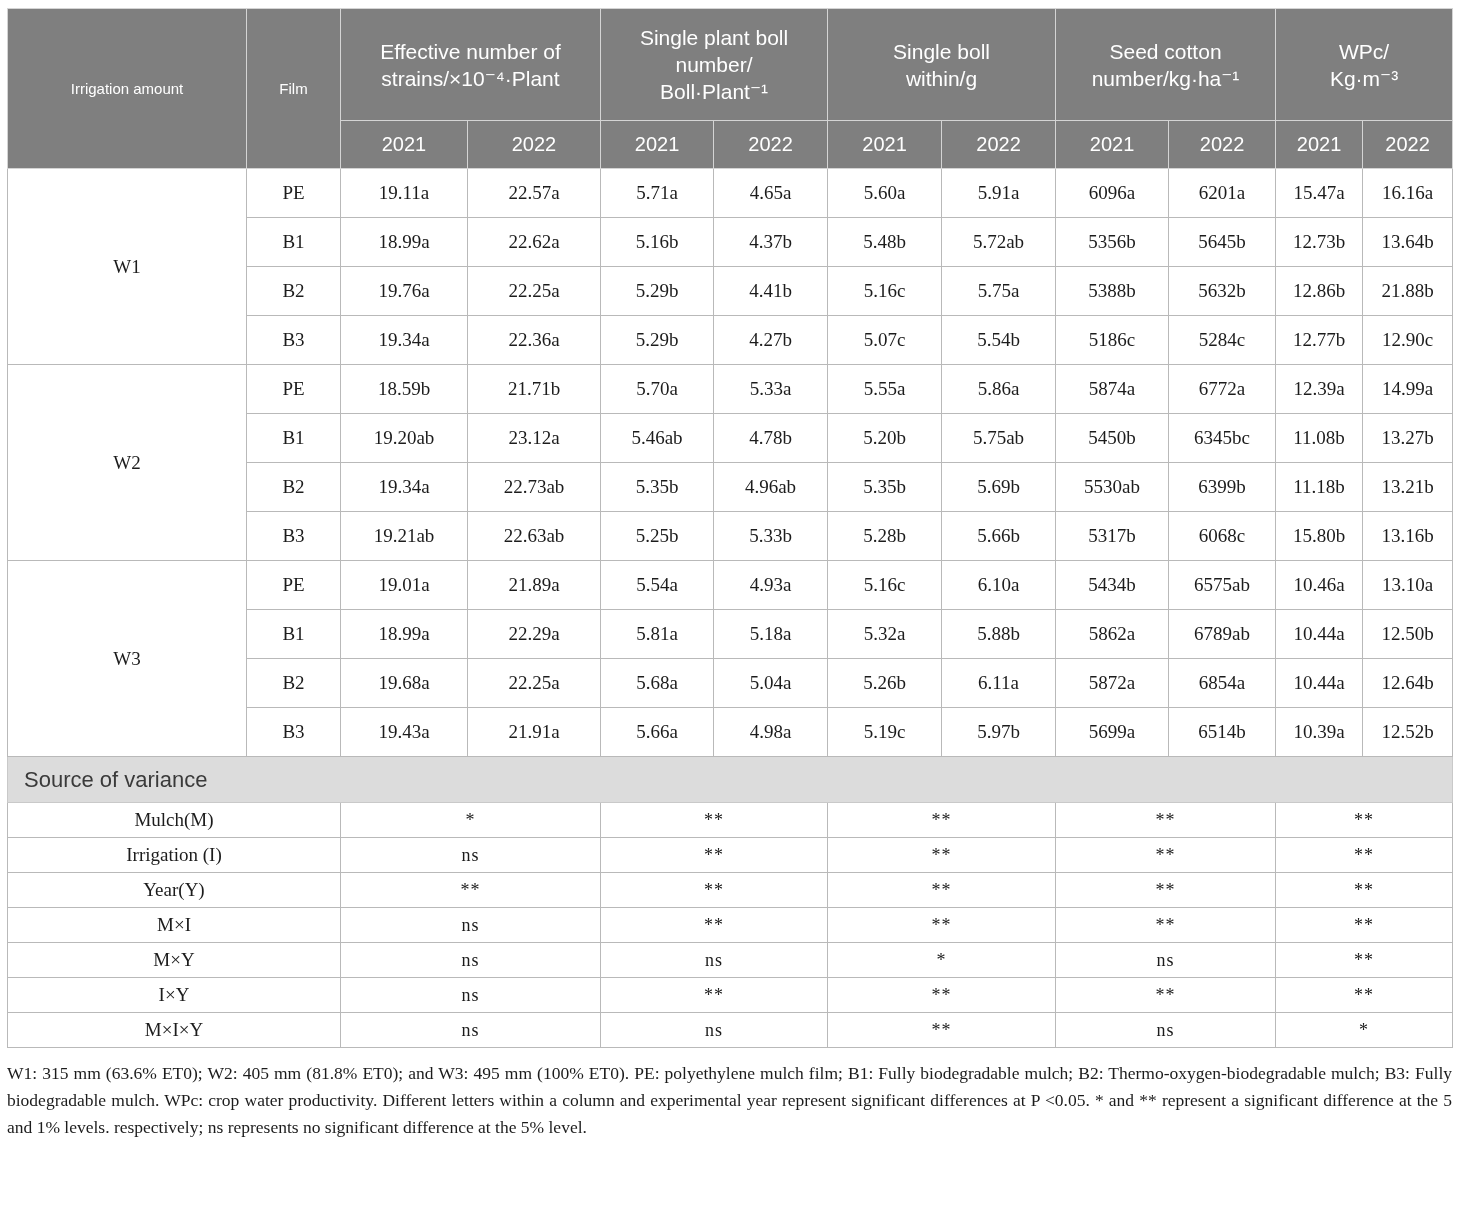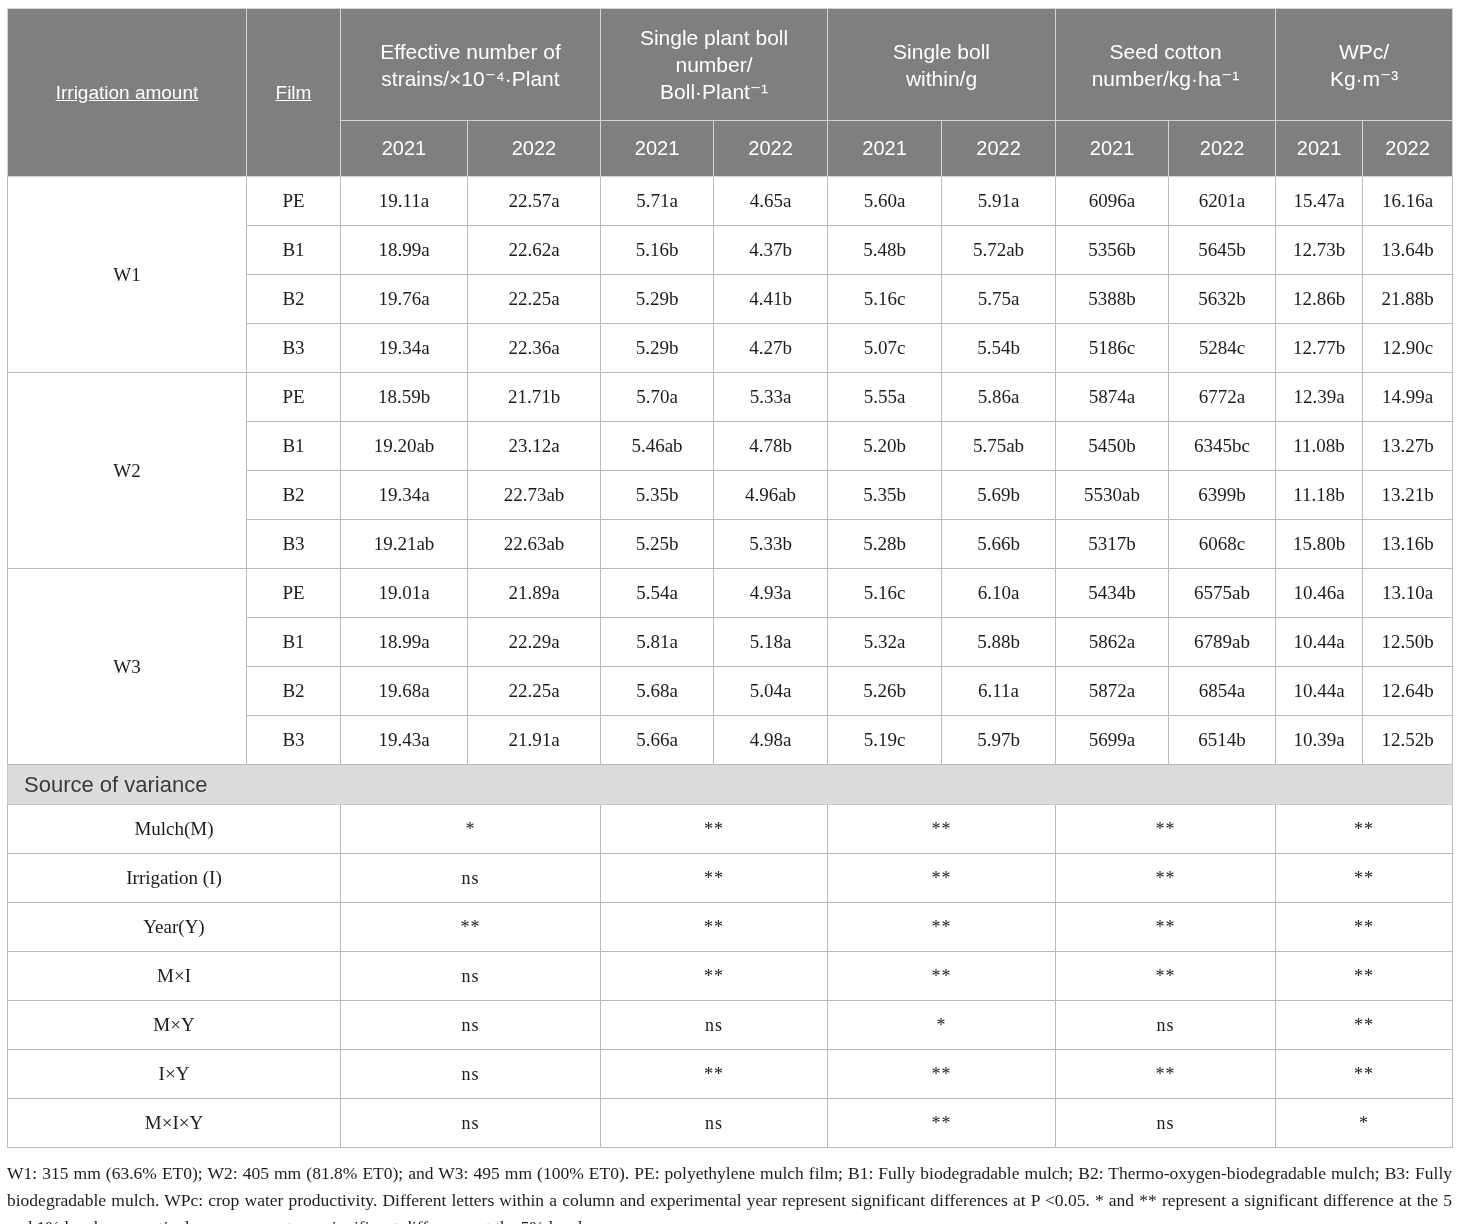--- a/index.html
+++ b/index.html
@@ -22,53 +22,53 @@
   .tbl thead th {
     background: #7f7f7f;
     color: #ffffff;
     font-family: "Liberation Sans", "DejaVu Sans", sans-serif;
     font-weight: 400;
     border: 1px solid #d4d4d4;
     text-align: center;
     vertical-align: middle;
   }
   tr.hrow1 { height: 112px; }
-  tr.hrow2 { height: 56px; }
-  th.hmain { font-size: 19px; text-decoration: underline; }
+  tr.hrow2 { height: 48px; }
+  th.hmain { font-size: 15px; }
   th.group {
     font-size: 21px;
     line-height: 27px;
     white-space: pre-line;
   }
   th.year { font-size: 20px; }
   
   .tbl td {
     border: 1px solid #b9b9b9;
     font-family: "Liberation Serif", "DejaVu Serif", serif;
     font-size: 19px;
     color: #1c1c1c;
     text-align: center;
     vertical-align: middle;
     background: #ffffff;
     overflow: hidden;
   }
   tr.drow { height: 49px; }
   td.irr, td.film { font-size: 19px; text-align: center; }
   
-  tr.sov-row { height: 40px; }
+  tr.sov-row { height: 46px; }
   td.sov {
     background: #dcdcdc;
     font-family: "Liberation Sans", "DejaVu Sans", sans-serif;
     font-size: 22px;
     color: #3a3a3a;
     text-align: left;
     padding-left: 16px;
     border: 1px solid #c9c9c9;
   }
-  tr.vrow { height: 49px; margin-top: 6px; }
+  tr.vrow { height: 35px; margin-top: 6px; }
   td.vlabel { font-size: 19px; }
   td.vval { font-size: 18px; letter-spacing: 1px; }
   
   .footnote {
     width: 1445px;
     margin-top: 12px;
     font-family: "Liberation Serif", "DejaVu Serif", serif;
     font-size: 17.5px;
     line-height: 27px;
     color: #1c1c1c;

